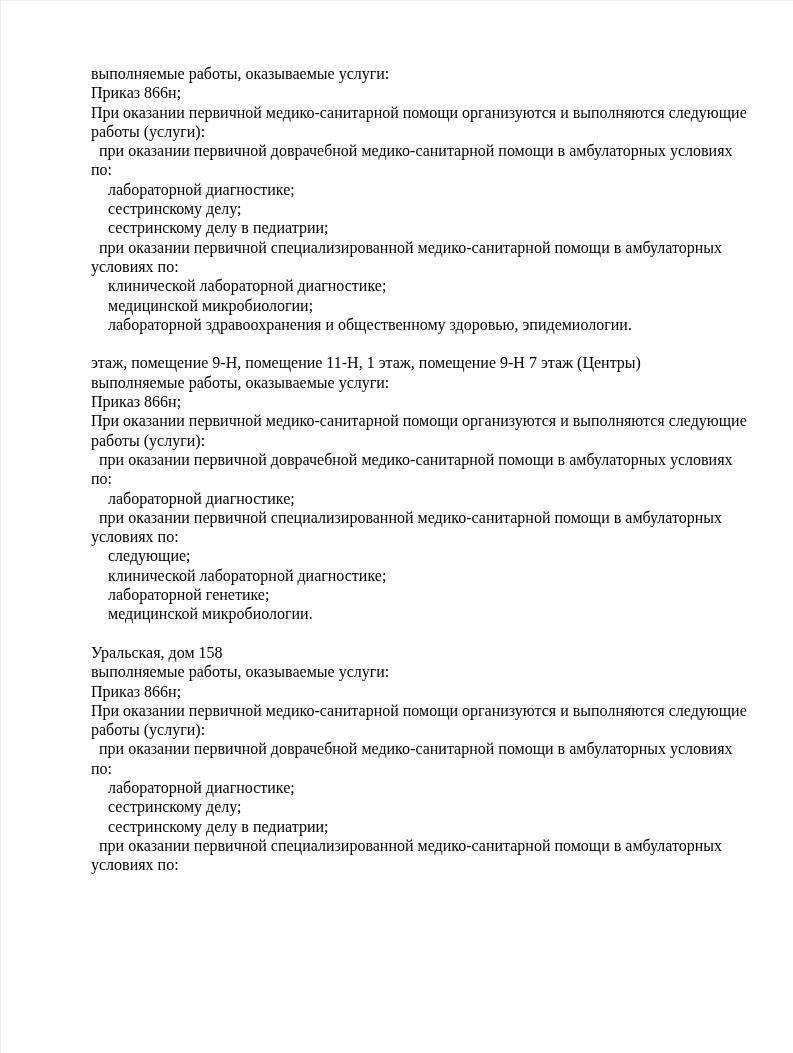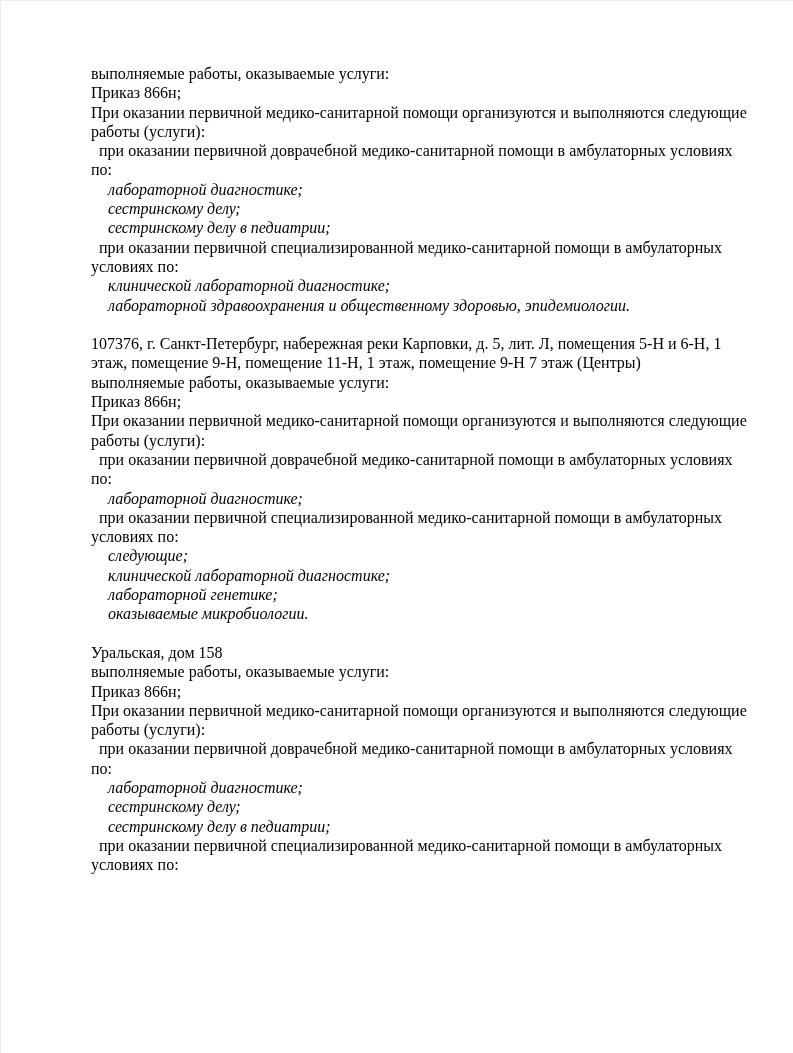--- a/index.html
+++ b/index.html
@@ -21,21 +21,21 @@
     padding: 63px 20px 0 90px;
     font-family: "Liberation Serif", "DejaVu Serif", serif;
     font-size: 16px;
     line-height: 19.3px;
     color: #000000;
   }
   .line {
     white-space: pre;
   }
   .i1 { padding-left: 8px; }
-  .i2 { padding-left: 17px; font-style: italic; }
+  .i2 { padding-left: 17px; }
   .section + .section { margin-top: 19.3px; }
 </style>
 </head>
 <body>
 
 <div class="page">
   <div class="doc">
 
     <div class="section">
       <div class="line i0">выполняемые работы, оказываемые услуги:</div>
@@ -43,39 +43,39 @@
       <div class="line i0">При оказании первичной медико-санитарной помощи организуются и выполняются следующие</div>
       <div class="line i0">работы (услуги):</div>
       <div class="line i1">при оказании первичной доврачебной медико-санитарной помощи в амбулаторных условиях</div>
       <div class="line i0">по:</div>
       <div class="line i2">лабораторной диагностике;</div>
       <div class="line i2">сестринскому делу;</div>
       <div class="line i2">сестринскому делу в педиатрии;</div>
       <div class="line i1">при оказании первичной специализированной медико-санитарной помощи в амбулаторных</div>
       <div class="line i0">условиях по:</div>
       <div class="line i2">клинической лабораторной диагностике;</div>
+      <div class="line i2">медицинской микробиологии;</div>
       <div class="line i2">лабораторной здравоохранения и общественному здоровью, эпидемиологии.</div>
     </div>
 
     <div class="section">
-      <div class="line i0">107376, г. Санкт-Петербург, набережная реки Карповки, д. 5, лит. Л, помещения 5-Н и 6-Н, 1</div>
       <div class="line i0">этаж, помещение 9-Н, помещение 11-Н, 1 этаж, помещение 9-Н 7 этаж (Центры)</div>
       <div class="line i0">выполняемые работы, оказываемые услуги:</div>
       <div class="line i0">Приказ 866н;</div>
       <div class="line i0">При оказании первичной медико-санитарной помощи организуются и выполняются следующие</div>
       <div class="line i0">работы (услуги):</div>
       <div class="line i1">при оказании первичной доврачебной медико-санитарной помощи в амбулаторных условиях</div>
       <div class="line i0">по:</div>
       <div class="line i2">лабораторной диагностике;</div>
       <div class="line i1">при оказании первичной специализированной медико-санитарной помощи в амбулаторных</div>
       <div class="line i0">условиях по:</div>
       <div class="line i2">следующие;</div>
       <div class="line i2">клинической лабораторной диагностике;</div>
       <div class="line i2">лабораторной генетике;</div>
-      <div class="line i2">оказываемые микробиологии.</div>
+      <div class="line i2">медицинской микробиологии.</div>
     </div>
 
     <div class="section">
       <div class="line i0">Уральская, дом 158</div>
       <div class="line i0">выполняемые работы, оказываемые услуги:</div>
       <div class="line i0">Приказ 866н;</div>
       <div class="line i0">При оказании первичной медико-санитарной помощи организуются и выполняются следующие</div>
       <div class="line i0">работы (услуги):</div>
       <div class="line i1">при оказании первичной доврачебной медико-санитарной помощи в амбулаторных условиях</div>
       <div class="line i0">по:</div>

